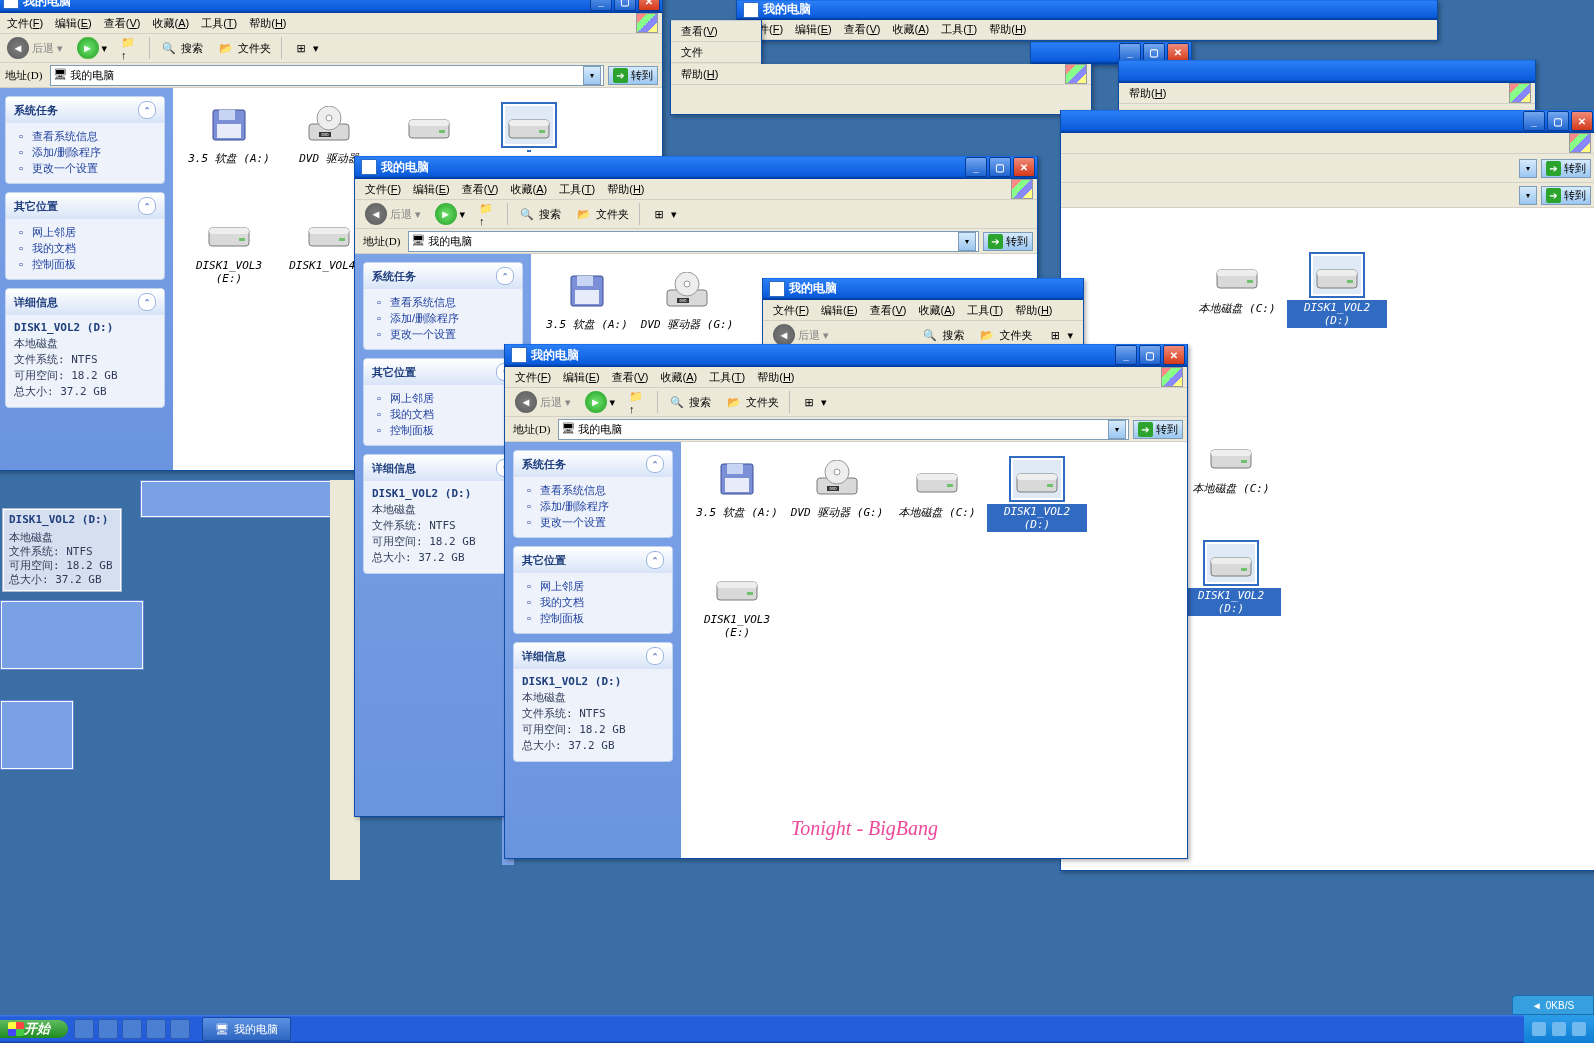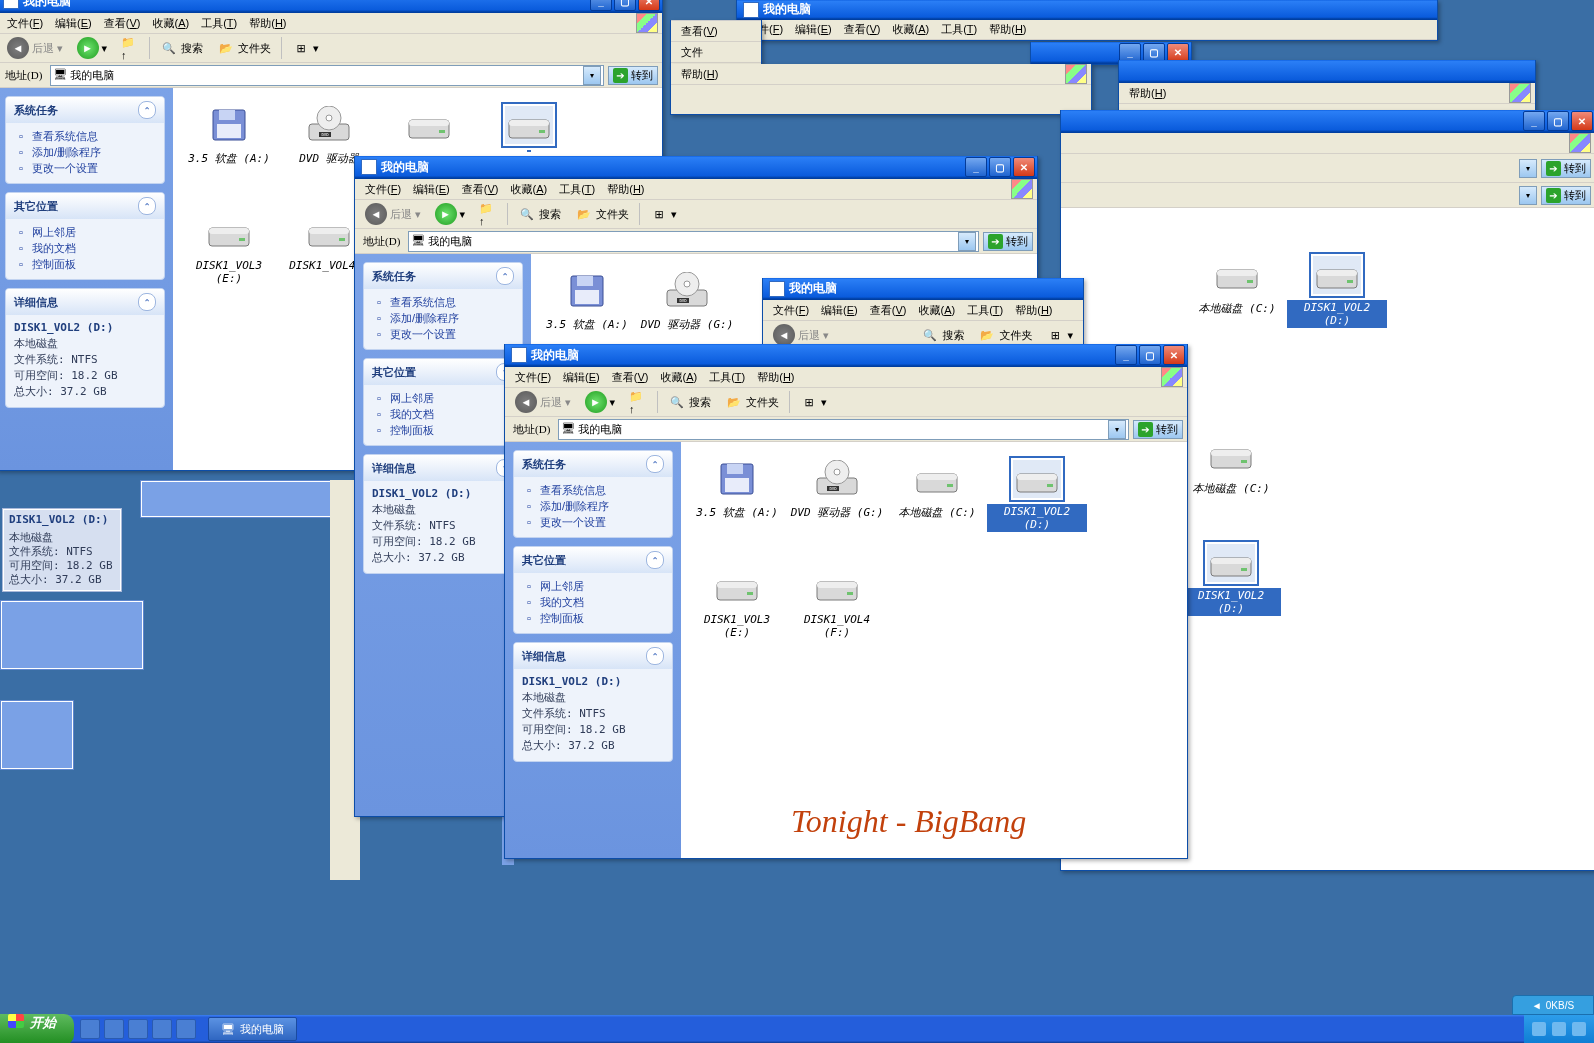--- a/index.html
+++ b/index.html
@@ -59,30 +59,30 @@
   .dicon .pic{width:48px;height:38px;margin-bottom:6px;}
   .dicon.sel .pic{outline:2px solid #316ac1;outline-offset:2px;background:rgba(49,106,193,.15);}
   .dicon .lbl{padding:1px 2px;max-width:96px;font-style:italic;}
   .dicon.sel .lbl{background:#316ac1;color:#fff;}
 
   
   .drive svg,.floppy svg,.dvd svg{width:48px;height:38px;}
 
   
   .taskbar{position:absolute;left:0;right:0;bottom:0;height:28px;background:linear-gradient(#3c81f3,#245edb 8%,#245edb 92%,#123a8e);display:flex;align-items:center;}
-  .start{height:31px;padding:0 18px 0 8px;background:linear-gradient(#5fbb5f,#1f8c1f);color:#fff;font-weight:bold;font-size:13px;font-style:italic;display:flex;gap:6px;border-top-right-radius:10px;border-bottom-right-radius:10px;cursor:pointer;}
+  .start{height:18px;padding:0 18px 0 8px;background:linear-gradient(#5fbb5f,#1f8c1f);color:#fff;font-weight:bold;font-size:13px;font-style:italic;display:flex;align-items:center;border-top-right-radius:10px;border-bottom-right-radius:10px;cursor:pointer;}
   .start .flag{width:16px;height:14px;background:conic-gradient(#f44 0 25%,#4c4 0 50%,#44f 0 75%,#ff4 0);border-radius:2px;}
   .ql{display:flex;gap:4px;padding:0 6px;}
   .ql .q{width:18px;height:18px;background:#4a7fd3;border:1px solid #2a5bb0;border-radius:2px;cursor:pointer;}
   .tbapp{height:22px;padding:0 12px;margin-left:6px;background:linear-gradient(#5b92e2,#2f66c1);border:1px solid #1a4aa0;border-radius:2px;color:#fff;font-size:11px;display:flex;align-items:center;gap:5px;cursor:pointer;}
   .tray{margin-left:auto;height:28px;padding:0 8px;background:linear-gradient(#2d9dea,#0f7ed4);display:flex;align-items:center;color:#fff;font-size:10px;gap:6px;}
   .tray .ti{width:14px;height:14px;background:#6fb9ef;border-radius:2px;}
   .net-badge{position:absolute;right:0;bottom:28px;width:80px;height:18px;background:#359fe0;border:1px solid #1a6fae;border-top-left-radius:4px;color:#fff;font-size:10px;display:flex;align-items:center;justify-content:center;gap:4px;}
 
-  .watermark{position:absolute;color:#c2410c;font-family:"Monotype Corsiva","Brush Script MT",cursive;font-size:32px;font-style:italic;pointer-events:none;}
+  .watermark{position:absolute;color:#ec4899;font-family:"Monotype Corsiva","Brush Script MT",cursive;font-size:20px;font-style:italic;pointer-events:none;}
 </style>
 </head>
 <body>
 
 <div class="desktop">
 
   <div class="ghost-panel" style="left:2px;top:508px;width:106px;">
     <div class="hdr">DISK1_VOL2 (D:)</div>
     <div>本地磁盘</div>
     <div>文件系统: NTFS</div>
@@ -641,26 +641,20 @@
               <div class="pic drive"><svg viewBox="0 0 48 38">
                   <use href="#svg-drive"></use>
                 </svg></div>
               <div class="lbl">DISK1_VOL2 (D:)</div>
             </div>
             <div class="dicon">
               <div class="pic drive"><svg viewBox="0 0 48 38">
                   <use href="#svg-drive"></use>
                 </svg></div>
               <div class="lbl">DISK1_VOL3 (E:)</div>
-            </div>
-            <div class="dicon">
-              <div class="pic drive"><svg viewBox="0 0 48 38">
-                  <use href="#svg-drive"></use>
-                </svg></div>
-              <div class="lbl">DISK1_VOL4 (F:)</div>
             </div>
           </div>
         <div class="watermark" style="left:110px;bottom:18px;">Tonight - BigBang</div>
       </div>
     </div>
   </div>
 
   <div class="net-badge">
     <span>◄</span>
     <span>0KB/S</span>

